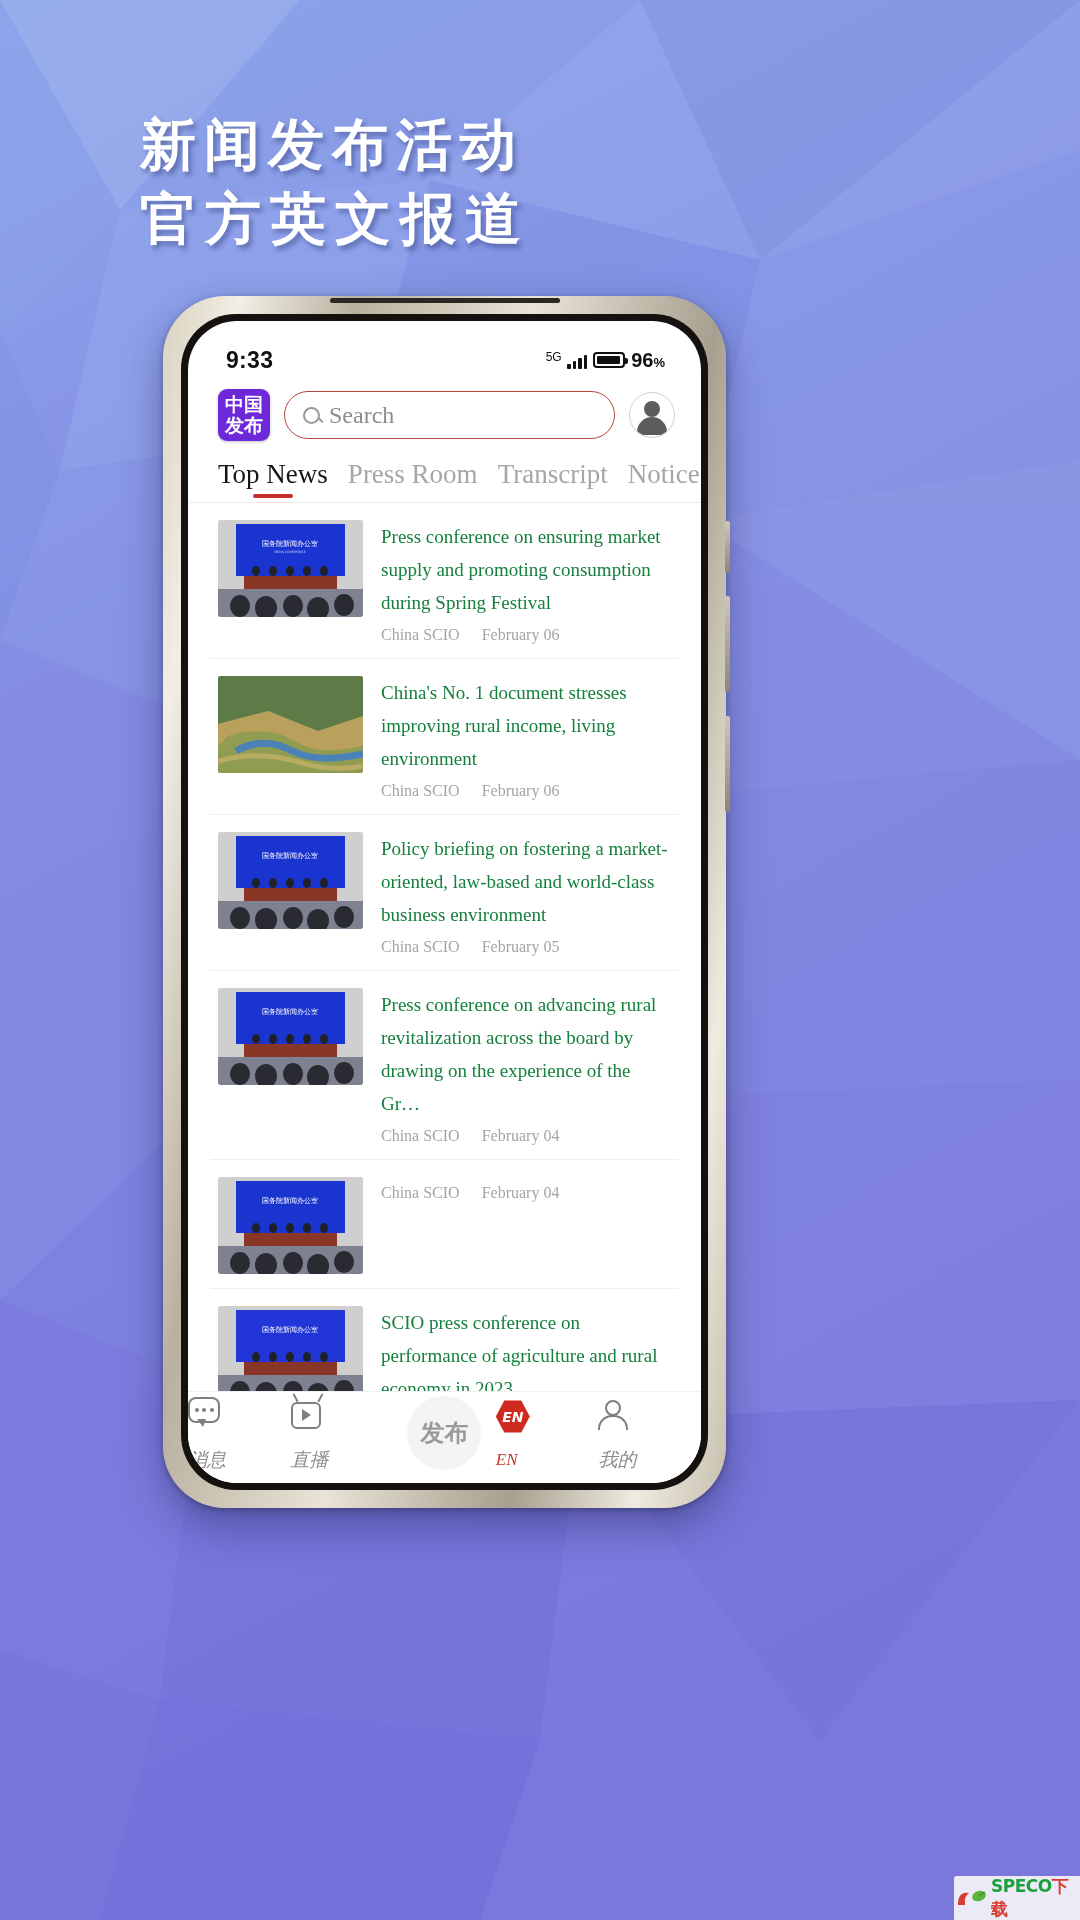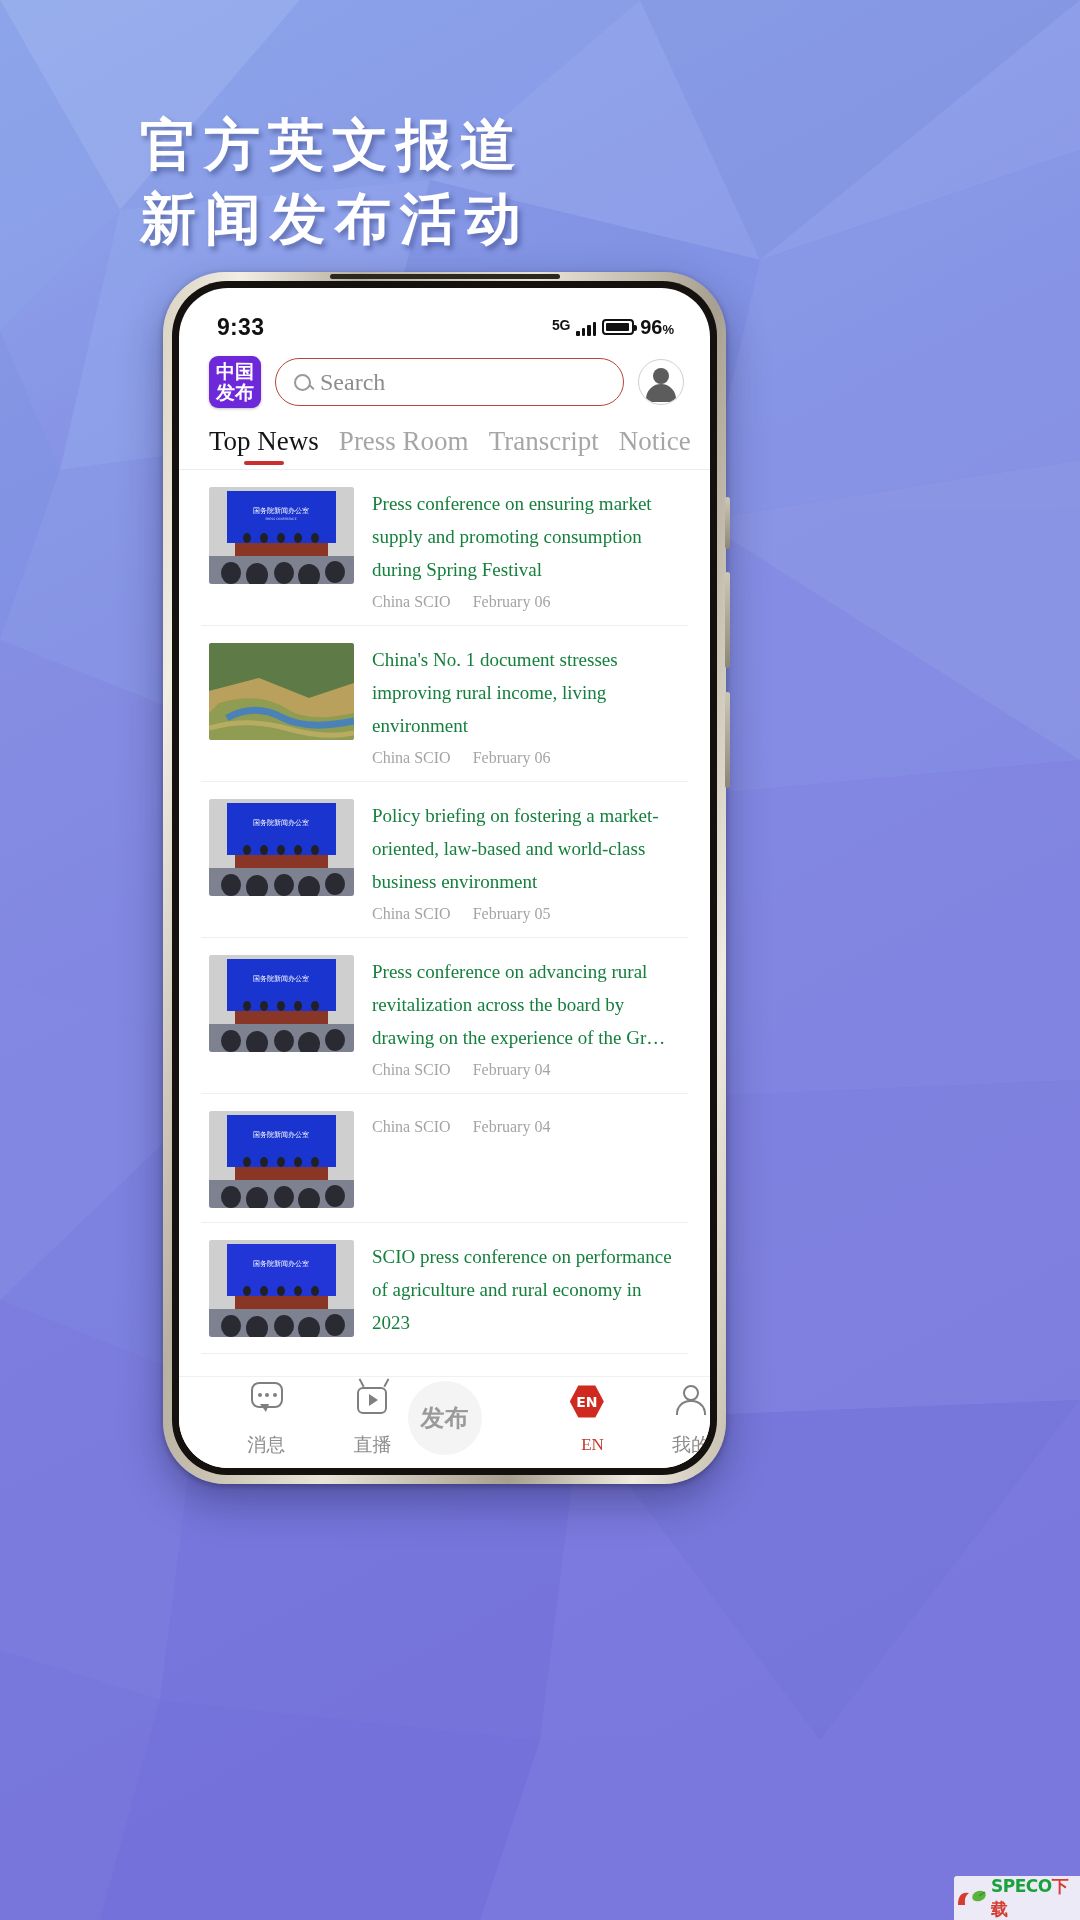--- a/index.html
+++ b/index.html
@@ -20,25 +20,25 @@
     font-family:"DejaVu Sans", sans-serif;
     font-size:56px; font-weight:700; letter-spacing:8px;
     line-height:74px;
     text-shadow: 3px 4px 5px rgba(40,50,110,.45);
     white-space:nowrap;
   }
   .headline div:nth-child(2){ letter-spacing:9px; }
 
   
   .phone {
-    position:absolute; left:163px; top:272px;
+    position:absolute; left:163px; top:296px;
     width:563px; height:1212px;
     border-radius:62px;
     background:linear-gradient(100deg,#d9d2c0 0%,#f2eee4 10%,#b9b1a0 25%,#e9e4d7 48%,#a79f8f 72%,#efebe0 88%,#c6bfae 100%);
-    padding:9px;
+    padding:18px;
     box-shadow:0 18px 42px rgba(30,30,80,.42), 0 2px 6px rgba(0,0,0,.3);
   }
   .phone-inner {
     width:100%; height:100%;
     border-radius:55px;
     background:#14110f;
     padding:7px;
   }
   .screen {
     width:100%; height:100%;
@@ -58,21 +58,21 @@
 
   
   .statusbar {
     height:62px; flex:0 0 62px;
     display:flex; align-items:center; justify-content:space-between;
     padding:16px 36px 0 38px;
     font-size:22px; color:#111;
   }
   .sb-time { font-weight:600; font-size:23px; letter-spacing:.3px; }
   .sb-right { display:flex; align-items:center; gap:6px; }
-  .sb-5g { font-size:14px; font-weight:700; align-self:flex-start; margin-top:1px; letter-spacing:-.3px;}
+  .sb-5g { font-size:12px; font-weight:400; align-self:flex-start; margin-top:1px; letter-spacing:-.3px;}
   .bars { display:flex; align-items:flex-end; gap:2px; height:17px; }
   .bars i { width:3.5px; background:#111; border-radius:1px; display:block; }
   .bars i:nth-child(1){height:5px}.bars i:nth-child(2){height:8px}
   .bars i:nth-child(3){height:11px}.bars i:nth-child(4){height:14px}
   .batt { width:32px; height:16px; border:2px solid #111; border-radius:4px; position:relative; padding:2px; }
   .batt::after { content:""; position:absolute; right:-4.5px; top:4px; width:3px; height:6px; background:#111; border-radius:0 2px 2px 0; }
   .batt span { display:block; height:100%; background:#111; border-radius:1px; }
   .sb-pct { font-size:20px; font-weight:600; }
   .sb-pct small { font-size:13px; }
 
@@ -153,21 +153,21 @@
   .bottomnav {
     flex:0 0 92px; height:92px;
     display:flex; align-items:center;
     background:#ffffff;
     border-top:1px solid #f0f0f0;
     padding-bottom:6px;
     position:relative; z-index:3;
   }
   .nav-item {
     flex:1 1 0; display:flex; flex-direction:column;
-    align-items:flex-end; justify-content:center; gap:18px;
+    align-items:flex-start; justify-content:center; gap:18px;font-style:italic;
   }
   .nav-label { font-size:19px; color:#8d8d8d; font-family:"DejaVu Sans", sans-serif; }
   .nav-label.en { font-family:"Liberation Serif", serif; color:#c0392b; font-size:17px; }
   .ic { width:34px; height:32px; position:relative; }
   
   .ic-chat { border:2.6px solid #7f7f7f; border-radius:8px; width:32px; height:26px; display:flex; align-items:center; justify-content:center; gap:3.5px; }
   .ic-chat b { width:4px; height:4px; border-radius:50%; background:#7f7f7f; display:block;}
   .ic-chat::after { content:""; position:absolute; bottom:2px; left:9px; width:0; height:0; border-left:6px solid transparent; border-right:3px solid transparent; border-top:8px solid #7f7f7f; }
   
   .ic-live { border:2.6px solid #7f7f7f; border-radius:6px; width:30px; height:27px; margin-top:5px; display:flex; align-items:center; justify-content:center; }
@@ -245,22 +245,22 @@
   </g>
   <g opacity="0.28">
     <polygon points="640,0 1080,0 760,260" fill="#6f86d8"></polygon>
     <polygon points="1080,460 700,520 1080,760" fill="#9aaaea"></polygon>
     <polygon points="0,980 250,1060 0,1300" fill="#8e96e6"></polygon>
     <polygon points="580,1420 1080,1400 820,1740" fill="#6a6fd4"></polygon>
   </g>
 </svg>
 
 <div class="headline">
+  <div>新闻发布活动</div>
   <div>官方英文报道</div>
-  <div>新闻发布活动</div>
 </div>
 
 <div class="phone">
   <div class="btn-side b1"></div>
   <div class="btn-side b2"></div>
   <div class="btn-side b3"></div>
   <div class="phone-inner">
     <div class="speaker"></div>
     <div class="screen">
 

